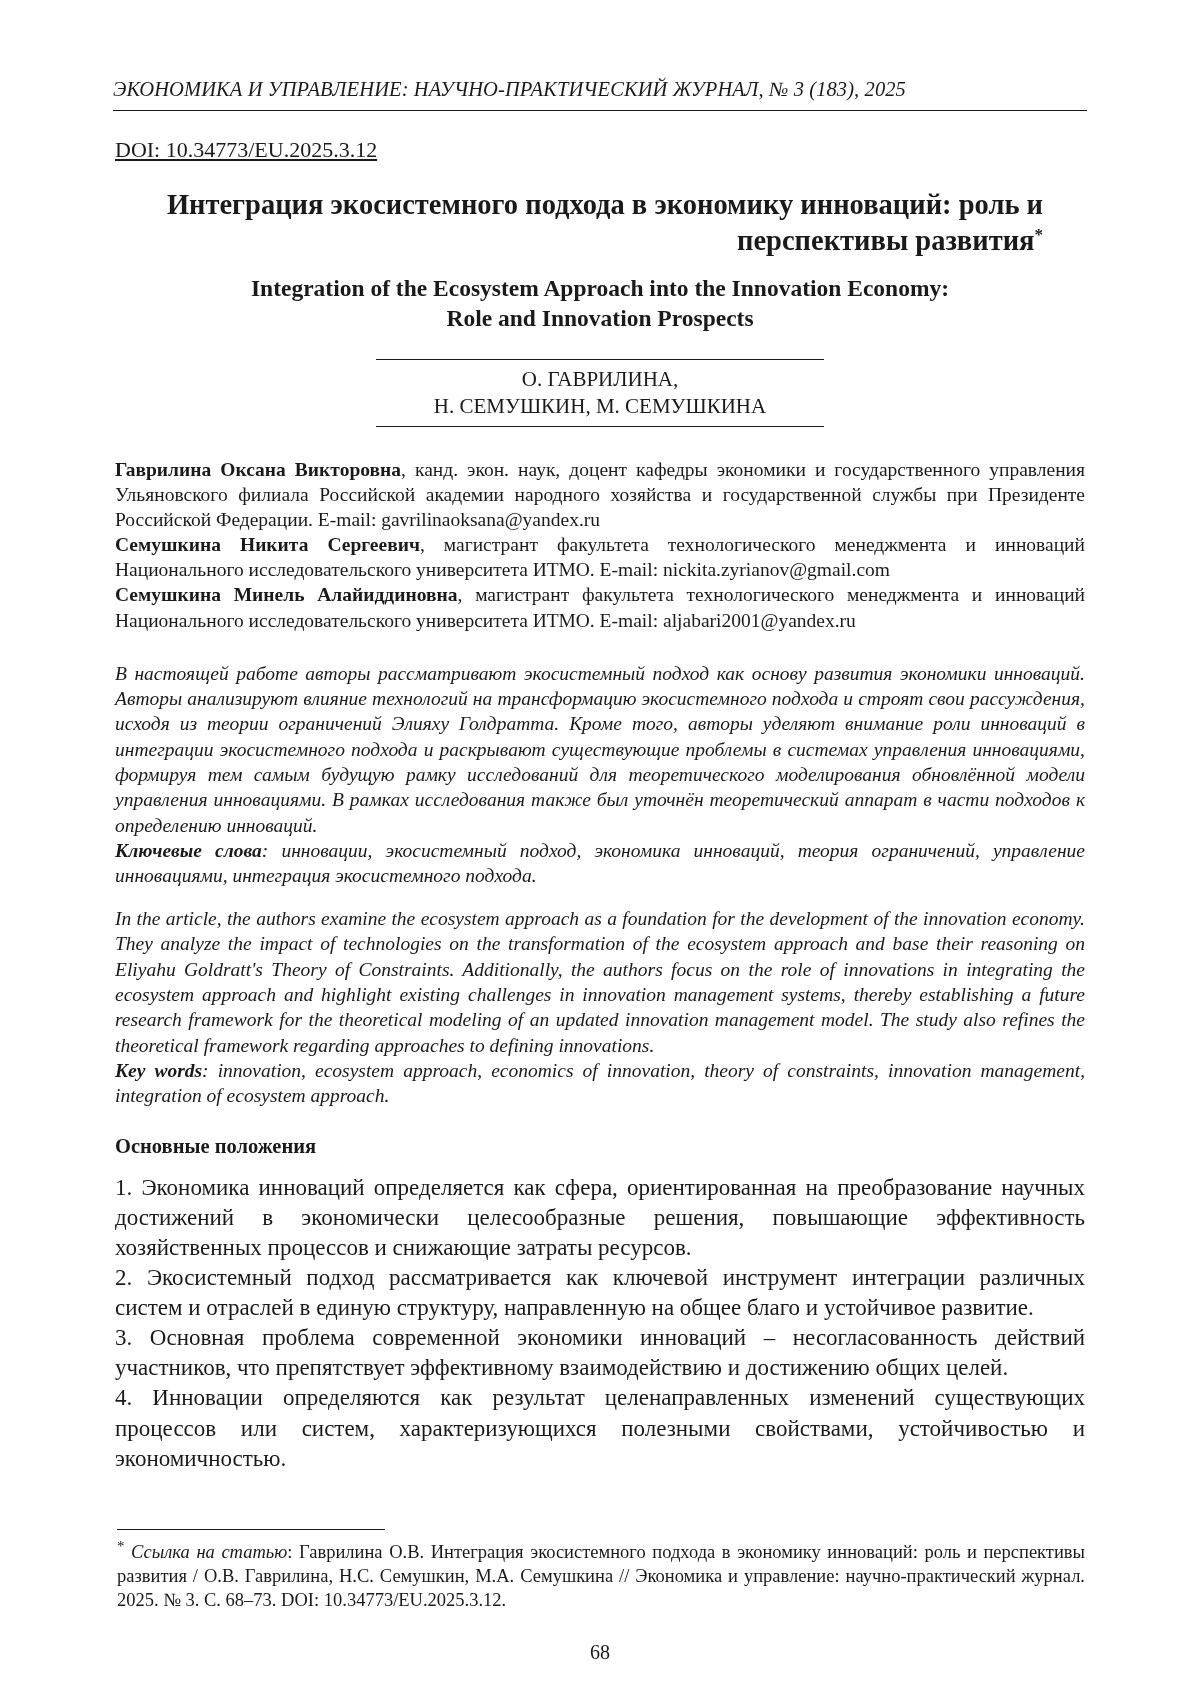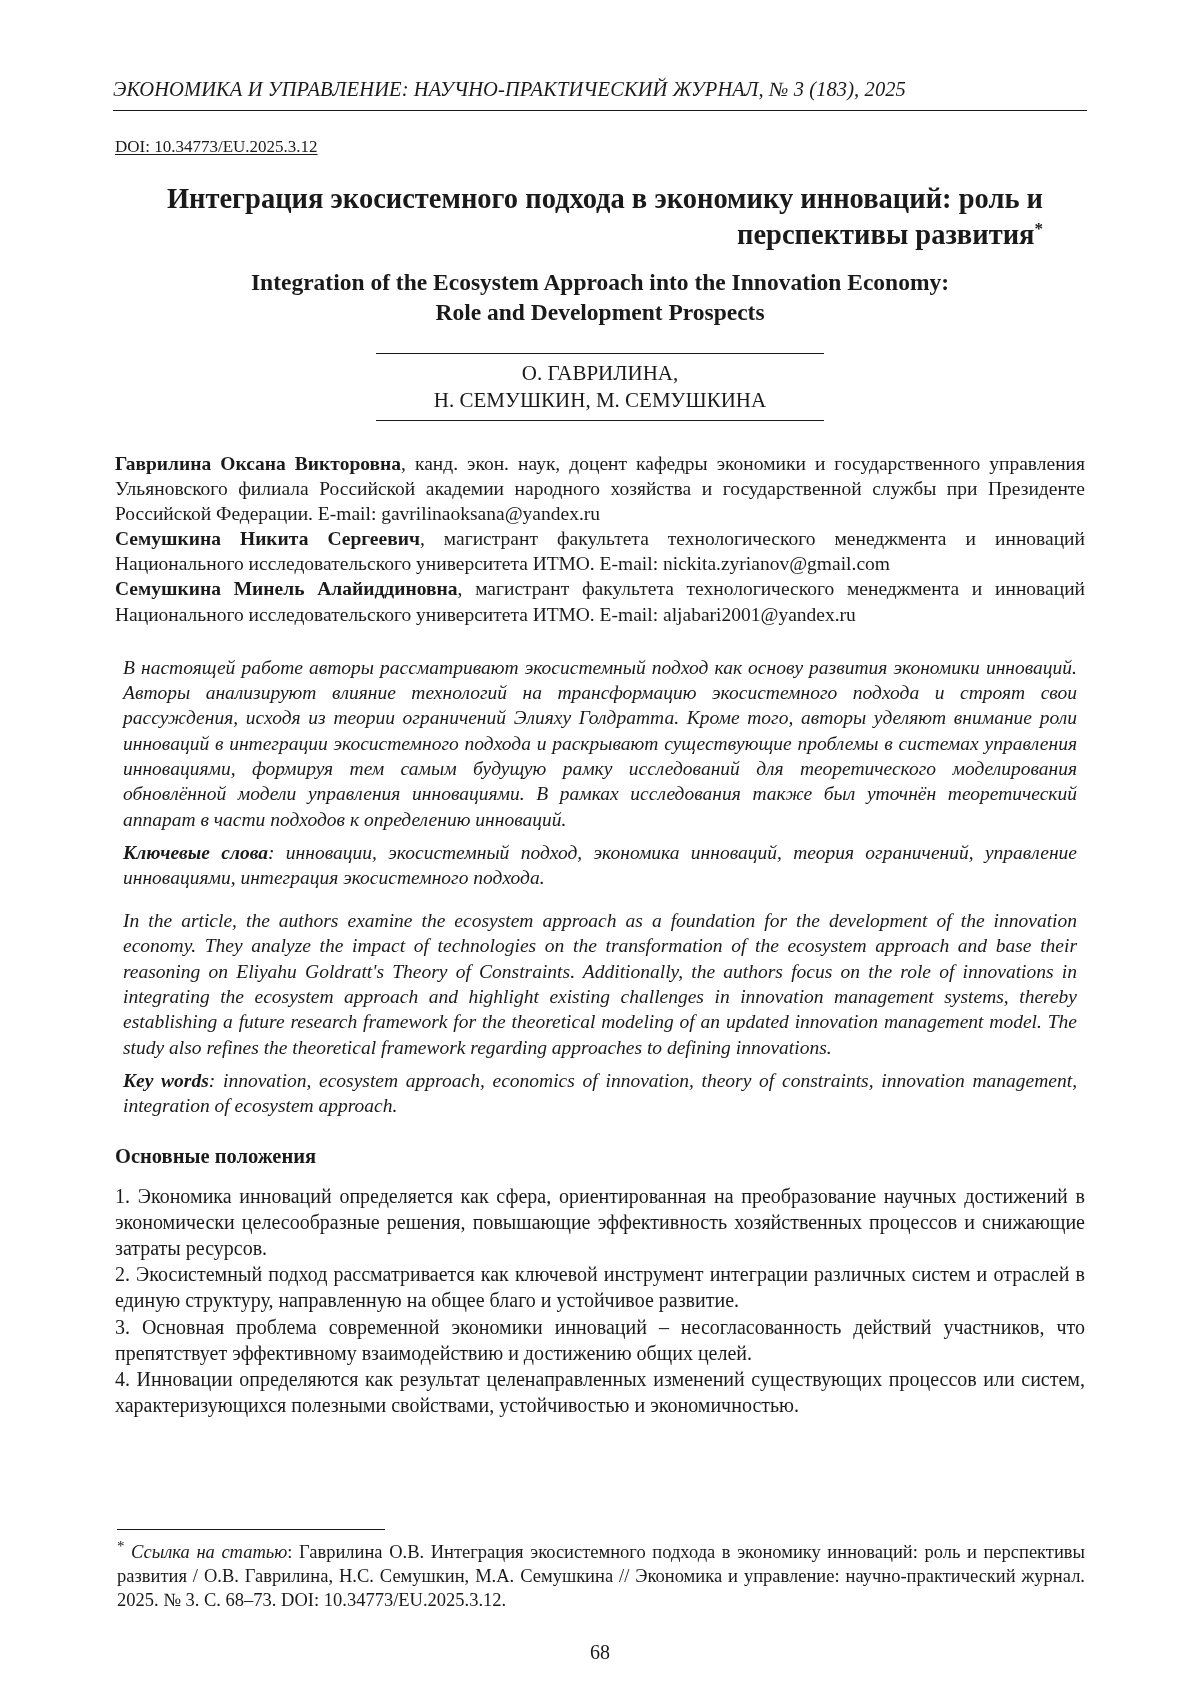--- a/index.html
+++ b/index.html
@@ -29,21 +29,21 @@
     font-style: italic;
     font-size: 20.5px;
     letter-spacing: 0.1px;
     padding-bottom: 9px;
     border-bottom: 1.6px solid #1a1a1a;
     margin: 0 -2px 0 -2px;
   }
 
   .doi {
     margin-top: 26px;
-    font-size: 17px;
+    font-size: 22px;
     text-decoration: underline;
     text-underline-offset: 2px;
   }
 
   
   h1.title-ru {
     font-size: 28.5px;
     font-weight: bold;
     text-align: right;
     line-height: 1.28;
@@ -90,40 +90,40 @@
 
   
   .abstract {
     margin-top: 28px;
     font-size: 19.5px;
     line-height: 1.3;
     text-align: justify;
     font-style: italic;
   }
   .abstract p {
-    margin: 8px;
+    margin: 0;
     text-indent: 0;
   }
   .abstract .kw-label {
     font-weight: bold;
   }
   .abstract-en {
     margin-top: 17px;
   }
 
   
   h3.section-head {
     font-size: 20.5px;
     font-weight: bold;
     font-style: normal;
     margin: 26px 0 0 0;
   }
   .points {
     margin-top: 15px;
-    font-size: 20px;
+    font-size: 23px;
     line-height: 1.31;
     text-align: justify;
   }
   .points p {
     margin: 0;
   }
 
   
   .footnote {
     position: absolute;
@@ -164,21 +164,21 @@
 <body>
 
 <div class="page">
 
   <div class="running-head">ЭКОНОМИКА И УПРАВЛЕНИЕ: НАУЧНО-ПРАКТИЧЕСКИЙ ЖУРНАЛ, № 3 (183), 2025</div>
 
   <div class="doi">DOI: 10.34773/EU.2025.3.12</div>
 
   <h1 class="title-ru"><span>Интеграция экосистемного подхода в экономику инноваций: роль и перспективы развития</span><sup>*</sup></h1>
 
-  <h2 class="title-en"><span>Integration of the Ecosystem Approach into the Innovation Economy:</span><br><span>Role and Development Prospects</span></h2>
+  <h2 class="title-en"><span>Integration of the Ecosystem Approach into the Innovation Economy:</span><br><span>Role and Innovation Prospects</span></h2>
 
   <div class="authors-box">
     <div>О. ГАВРИЛИНА,</div>
     <div>Н. СЕМУШКИН, М. СЕМУШКИНА</div>
   </div>
 
   <div class="affiliations">
     <p><b>Гаврилина Оксана Викторовна</b><span>, канд. экон. наук, доцент кафедры экономики и государственного управления Ульяновского филиала Российской академии народного хозяйства и государственной службы при Президенте Российской Федерации. E-mail: gavrilinaoksana@yandex.ru</span></p>
     <p><b>Семушкина Никита Сергеевич</b><span>, магистрант факультета технологического менеджмента и инноваций Национального исследовательского университета ИТМО. E-mail: nickita.zyrianov@gmail.com</span></p>
     <p><b>Семушкина Минель Алайиддиновна</b><span>, магистрант факультета технологического менеджмента и инноваций Национального исследовательского университета ИТМО. E-mail: aljabari2001@yandex.ru</span></p>

